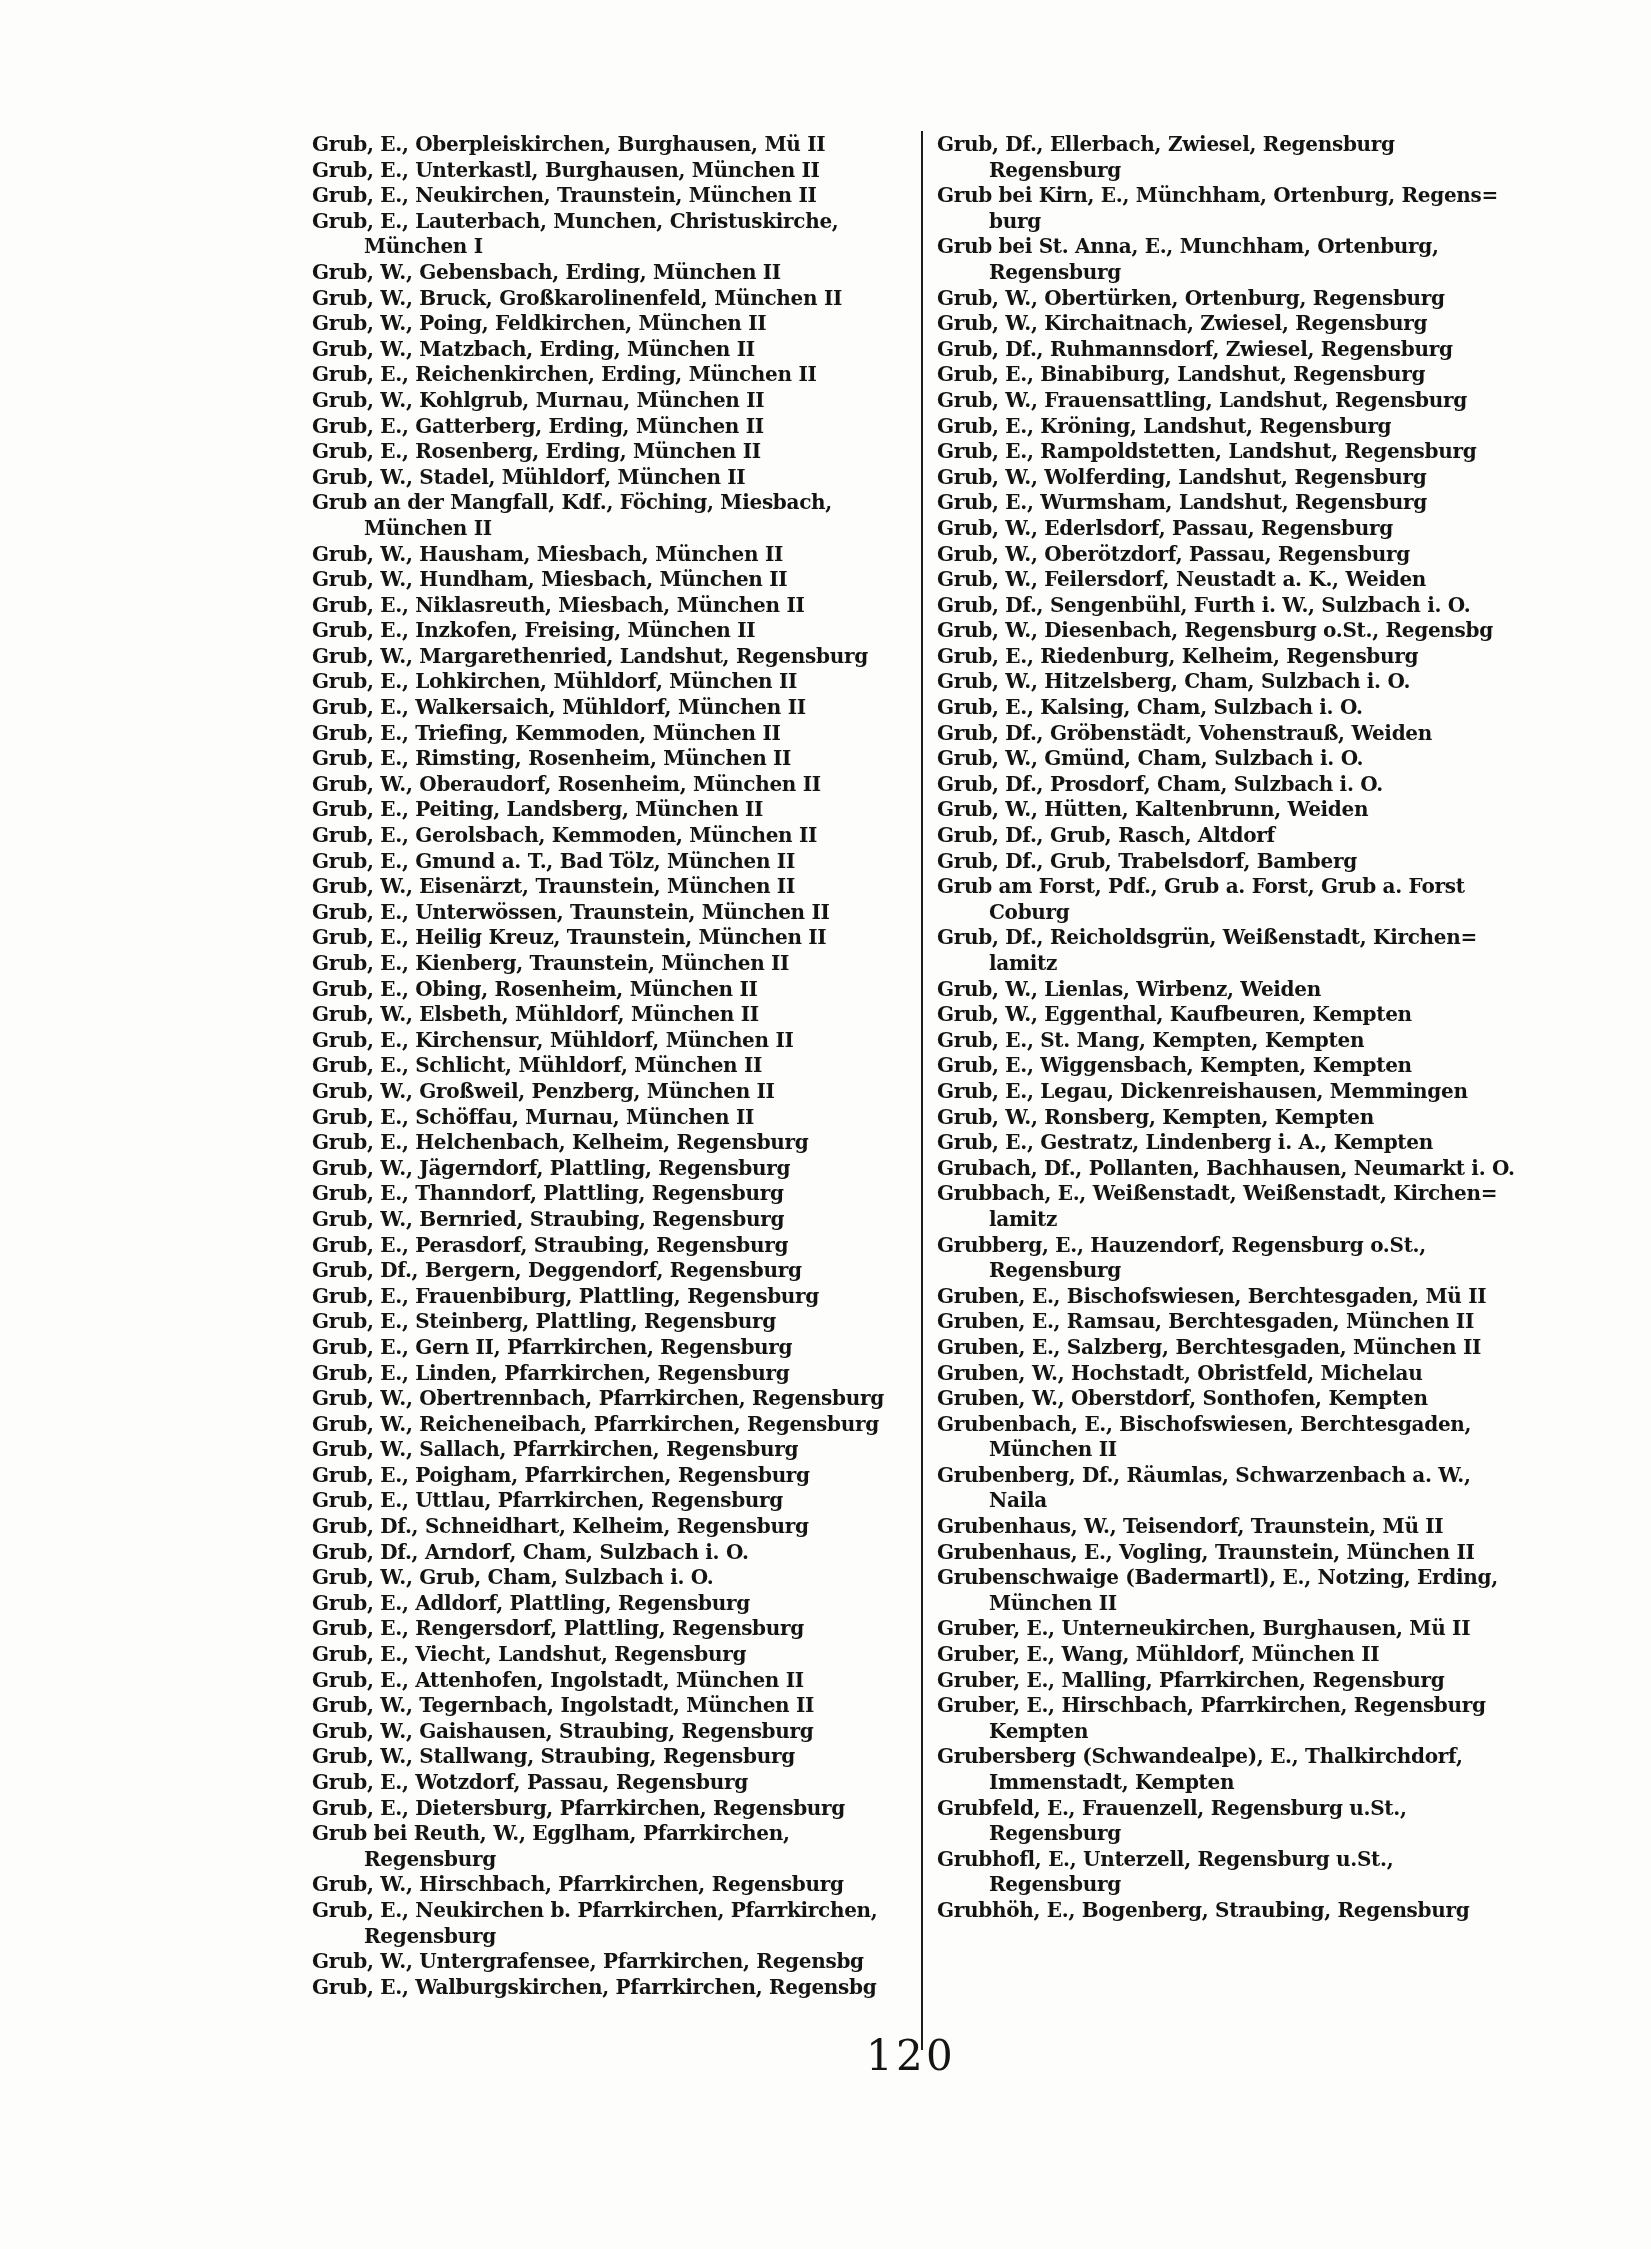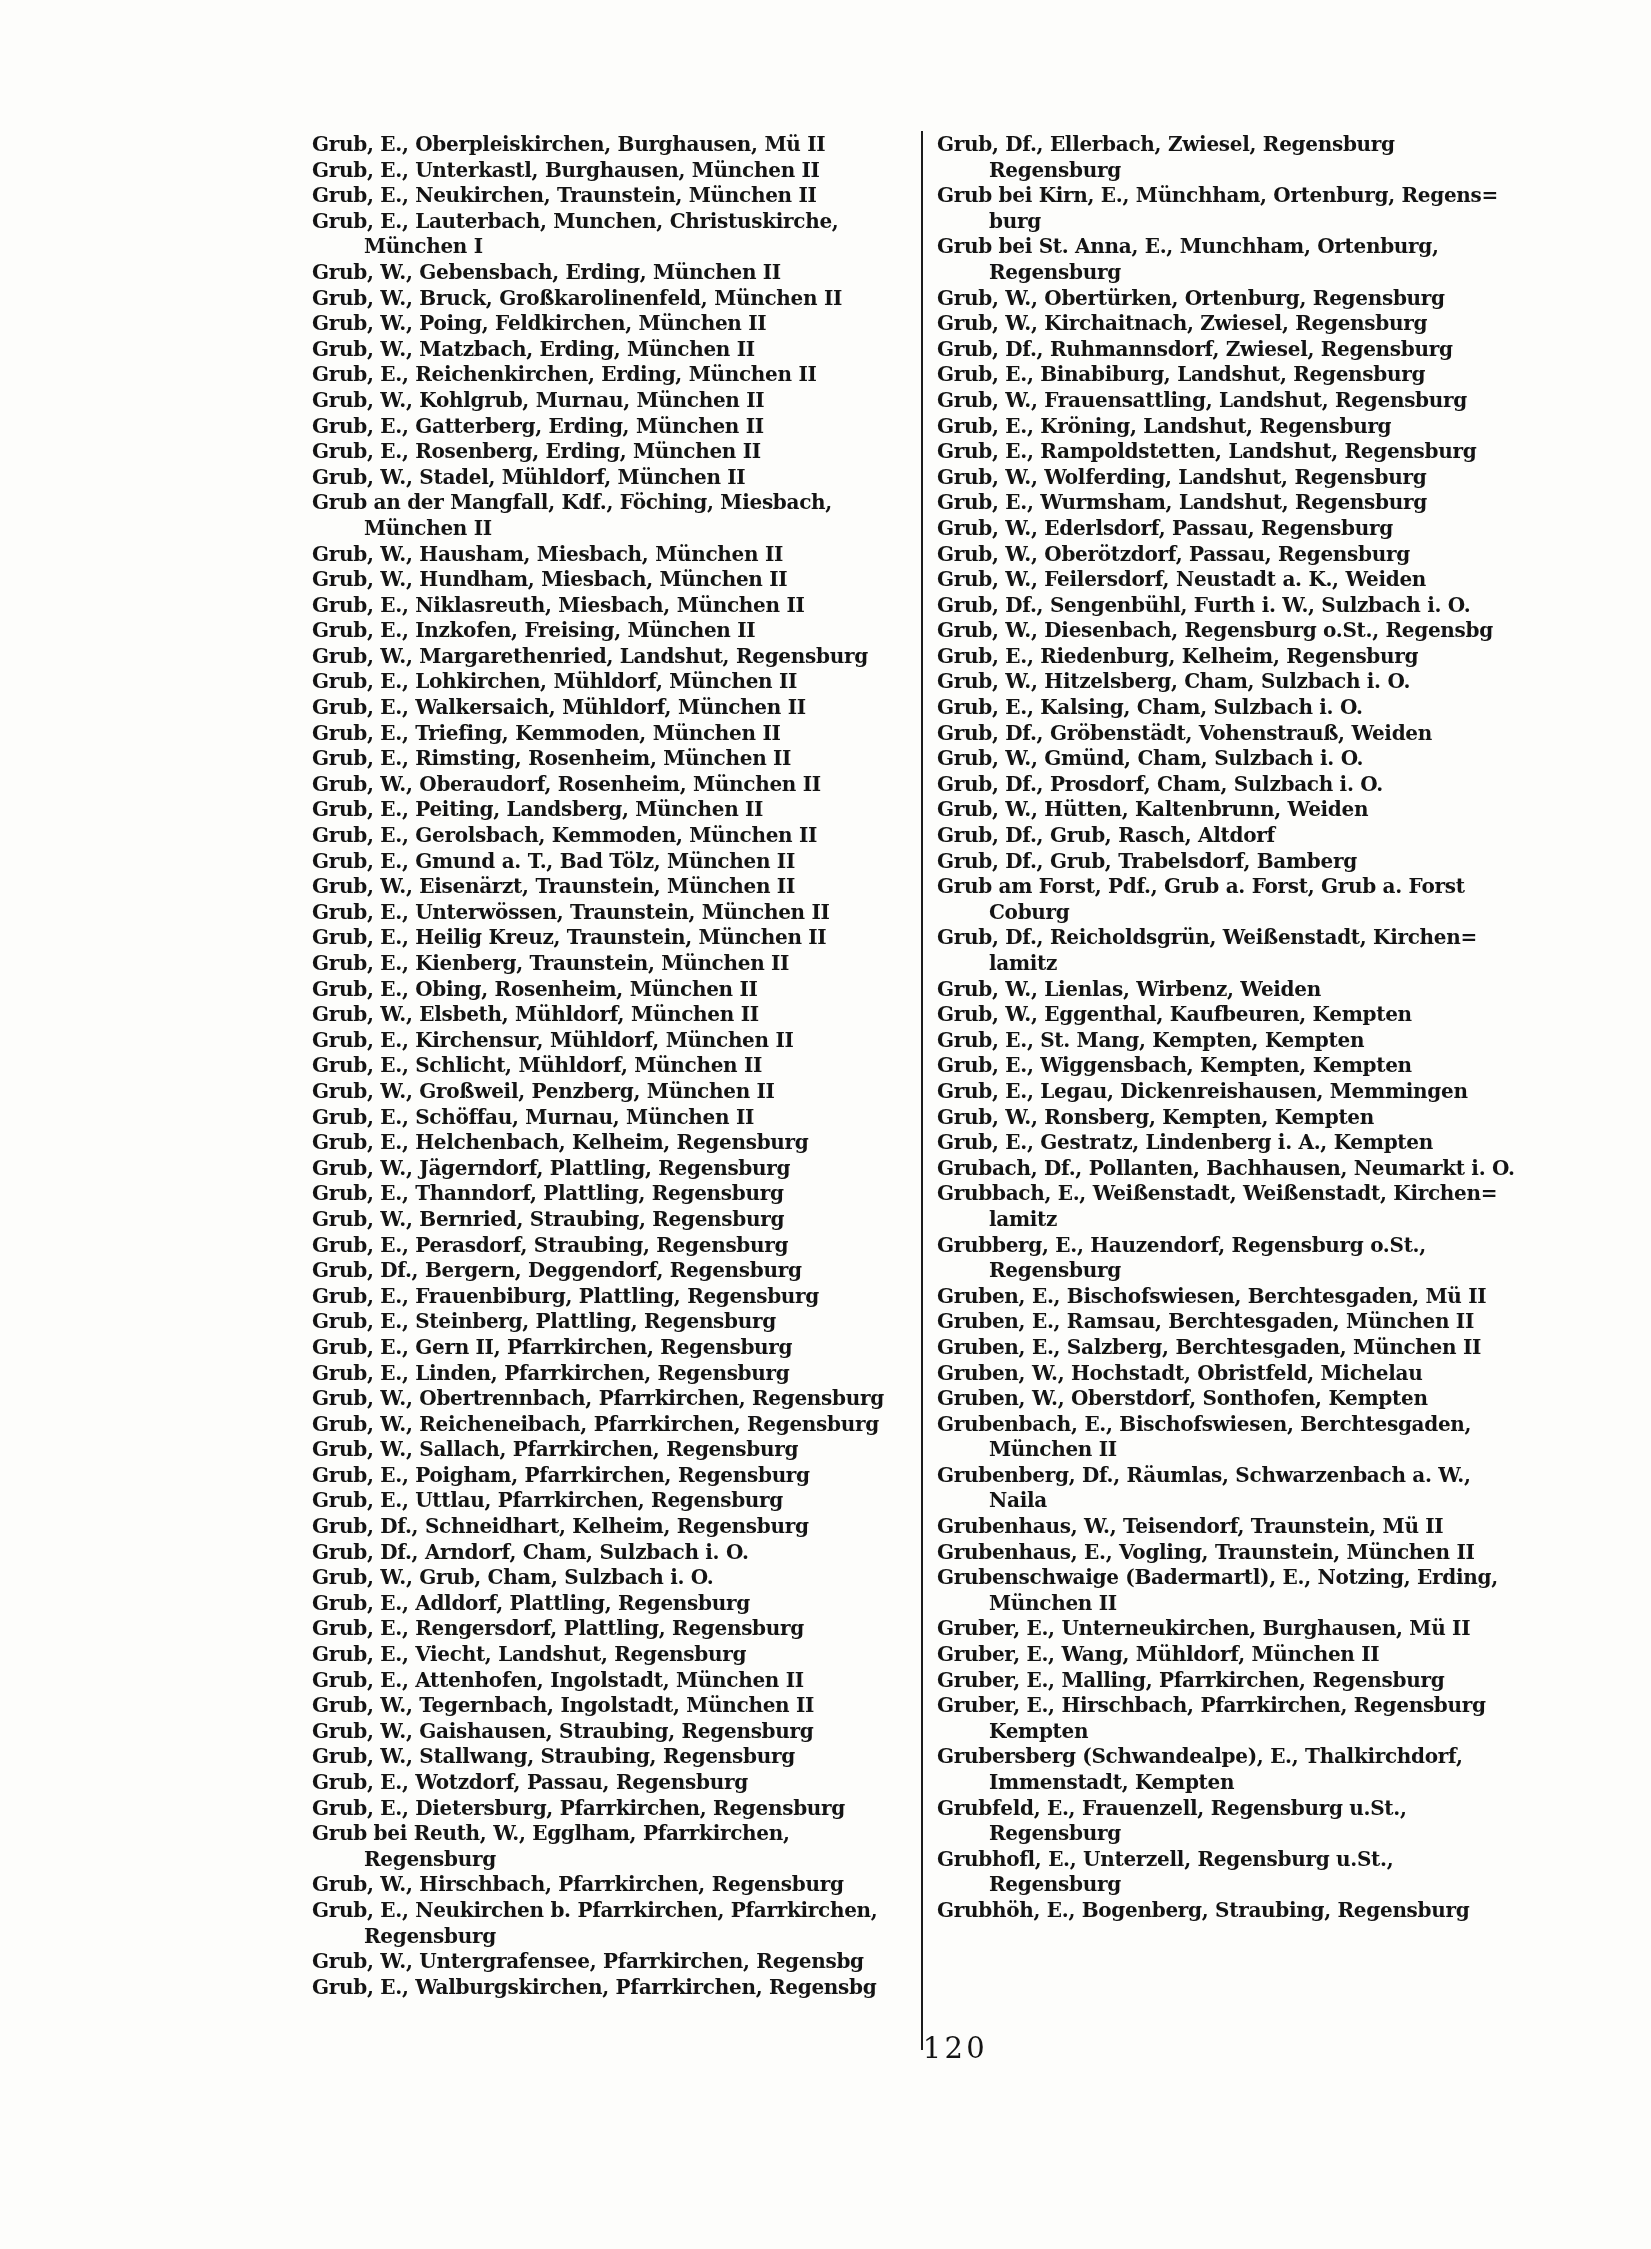--- a/index.html
+++ b/index.html
@@ -34,22 +34,22 @@
     top: 131px;
     width: 2.2px;
     height: 1919px;
     background: #1c1c1c;
   }
   .page-number {
     position: absolute;
     left: 866px;
     top: 2031px;
     width: 122px;
-    text-align: right;
-    font-size: 29px;
+    text-align: left;
+    font-size: 42px;
     font-weight: normal;
     letter-spacing: 3.3px;
   }
 </style>
 </head>
 <body>
 
 <div class="page">
   <div class="col col-left">
       <div class="line">Grub, E., Oberpleiskirchen, Burghausen, Mü II</div>

